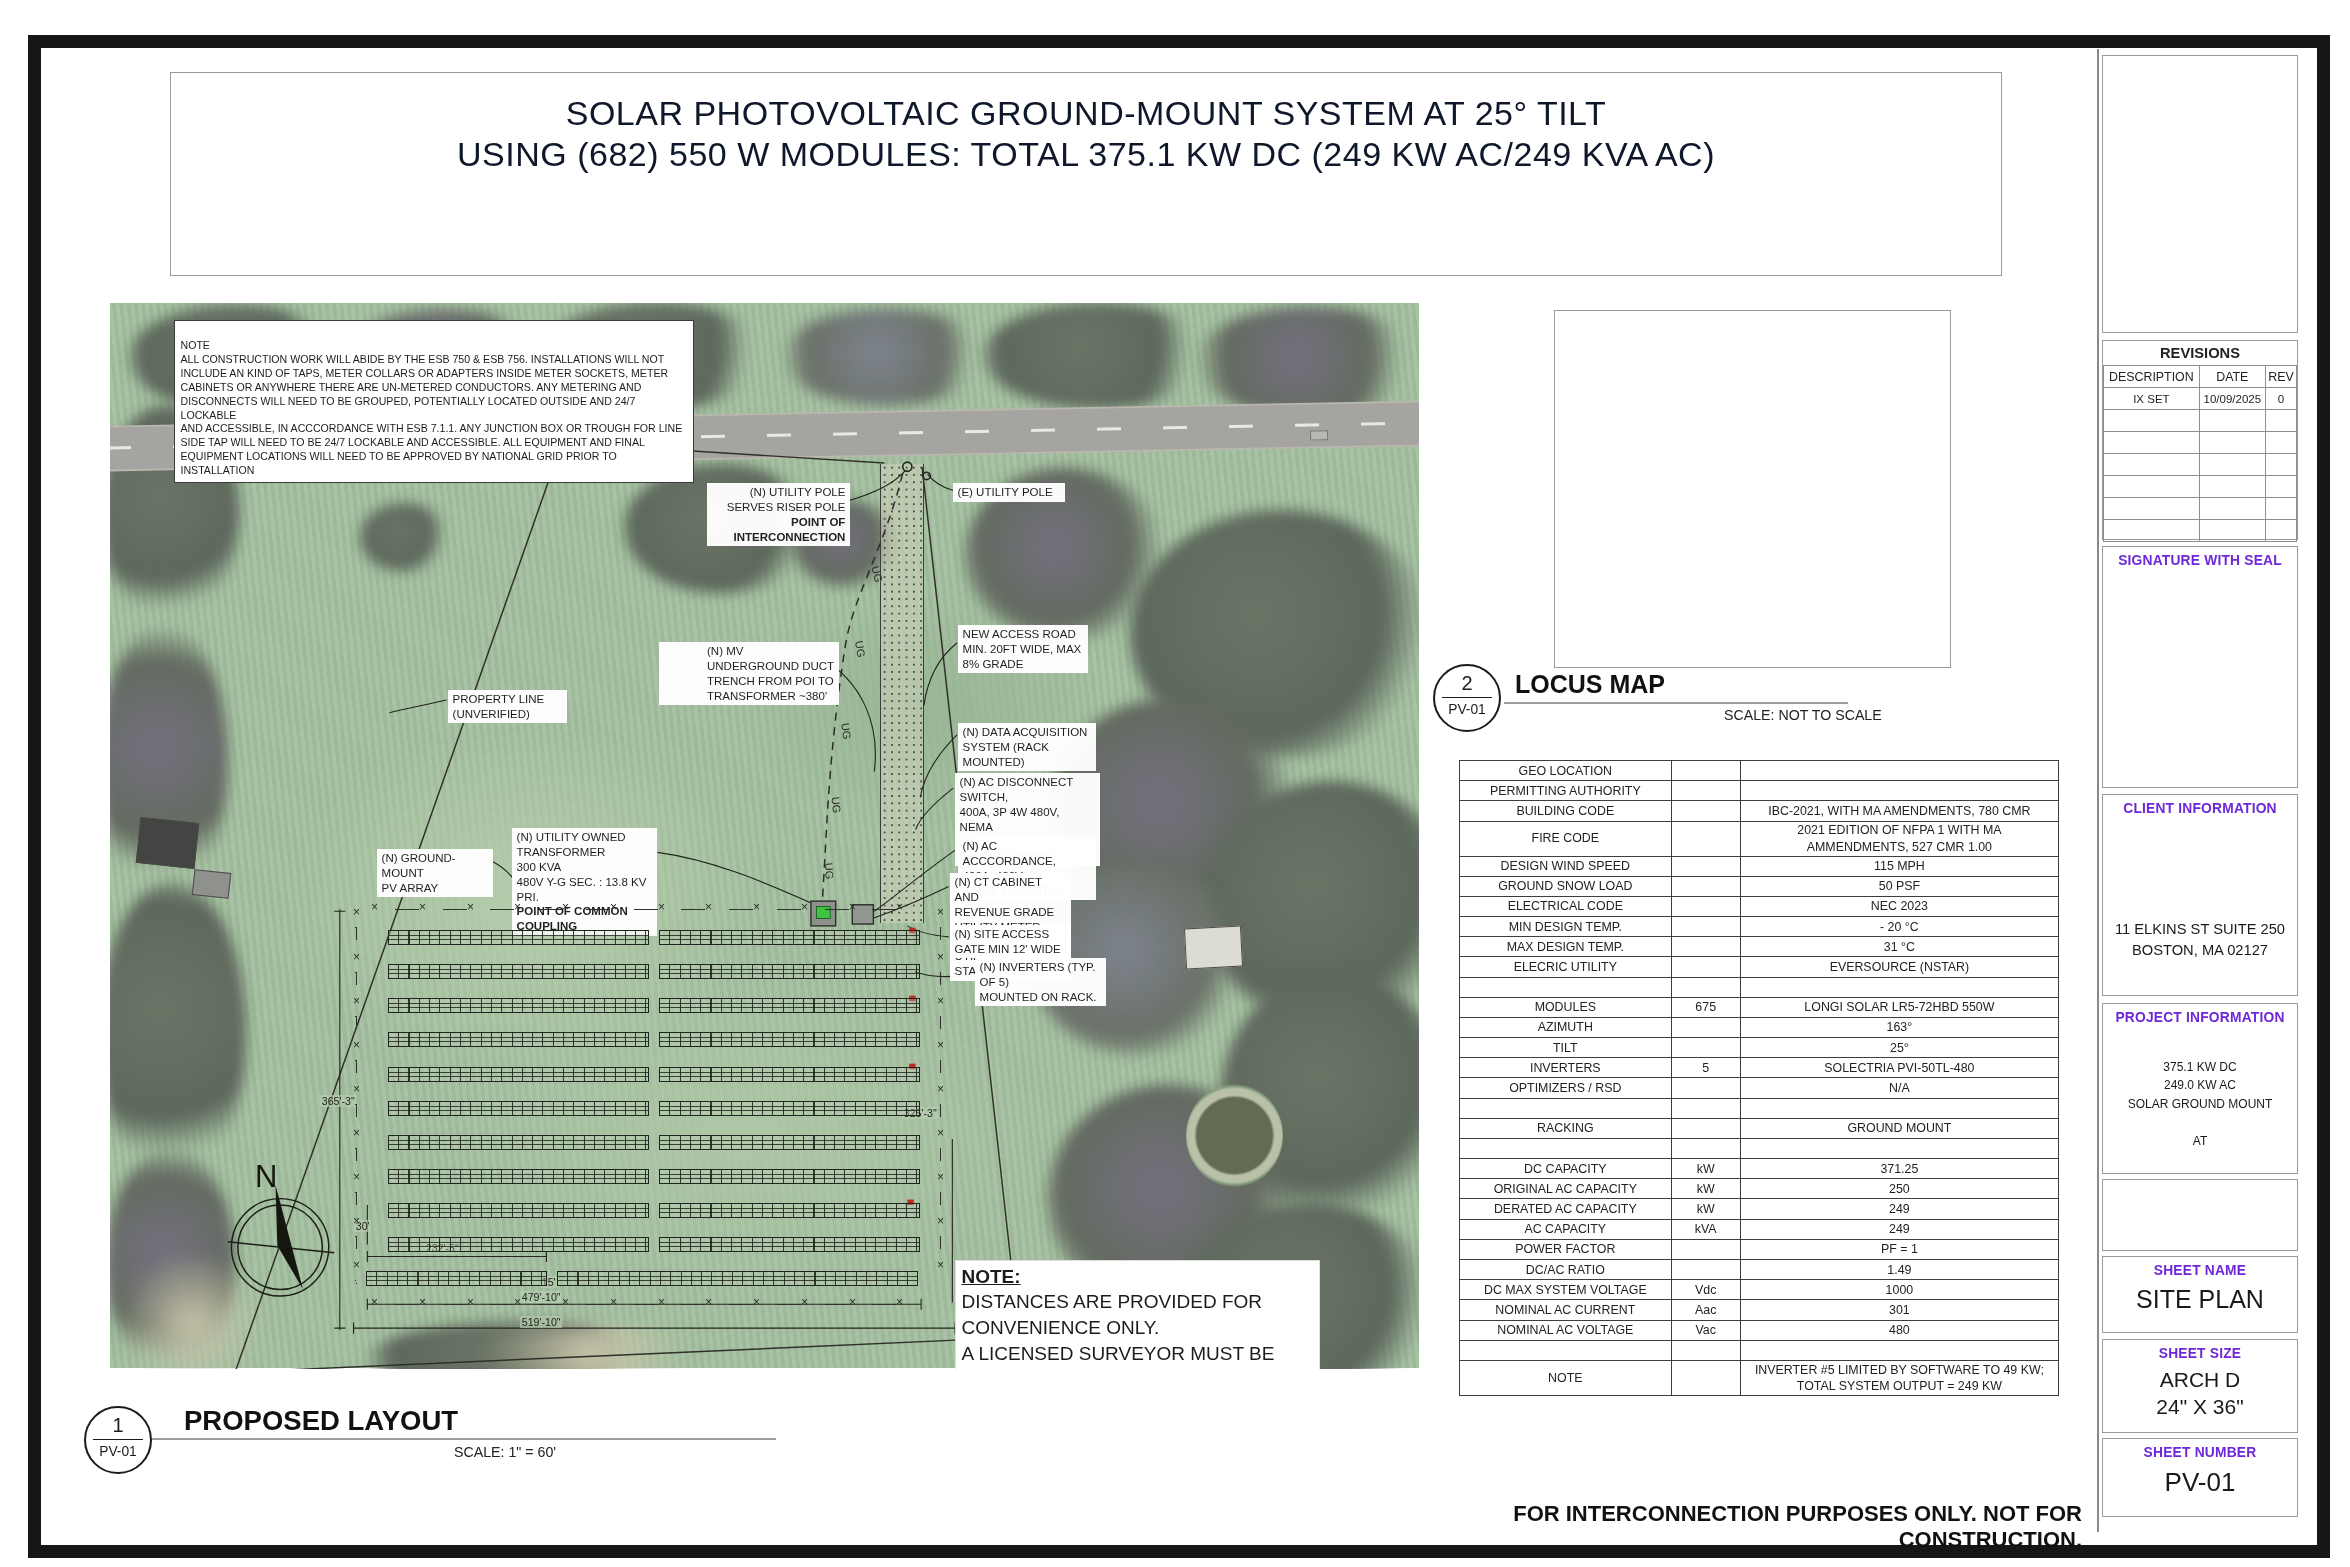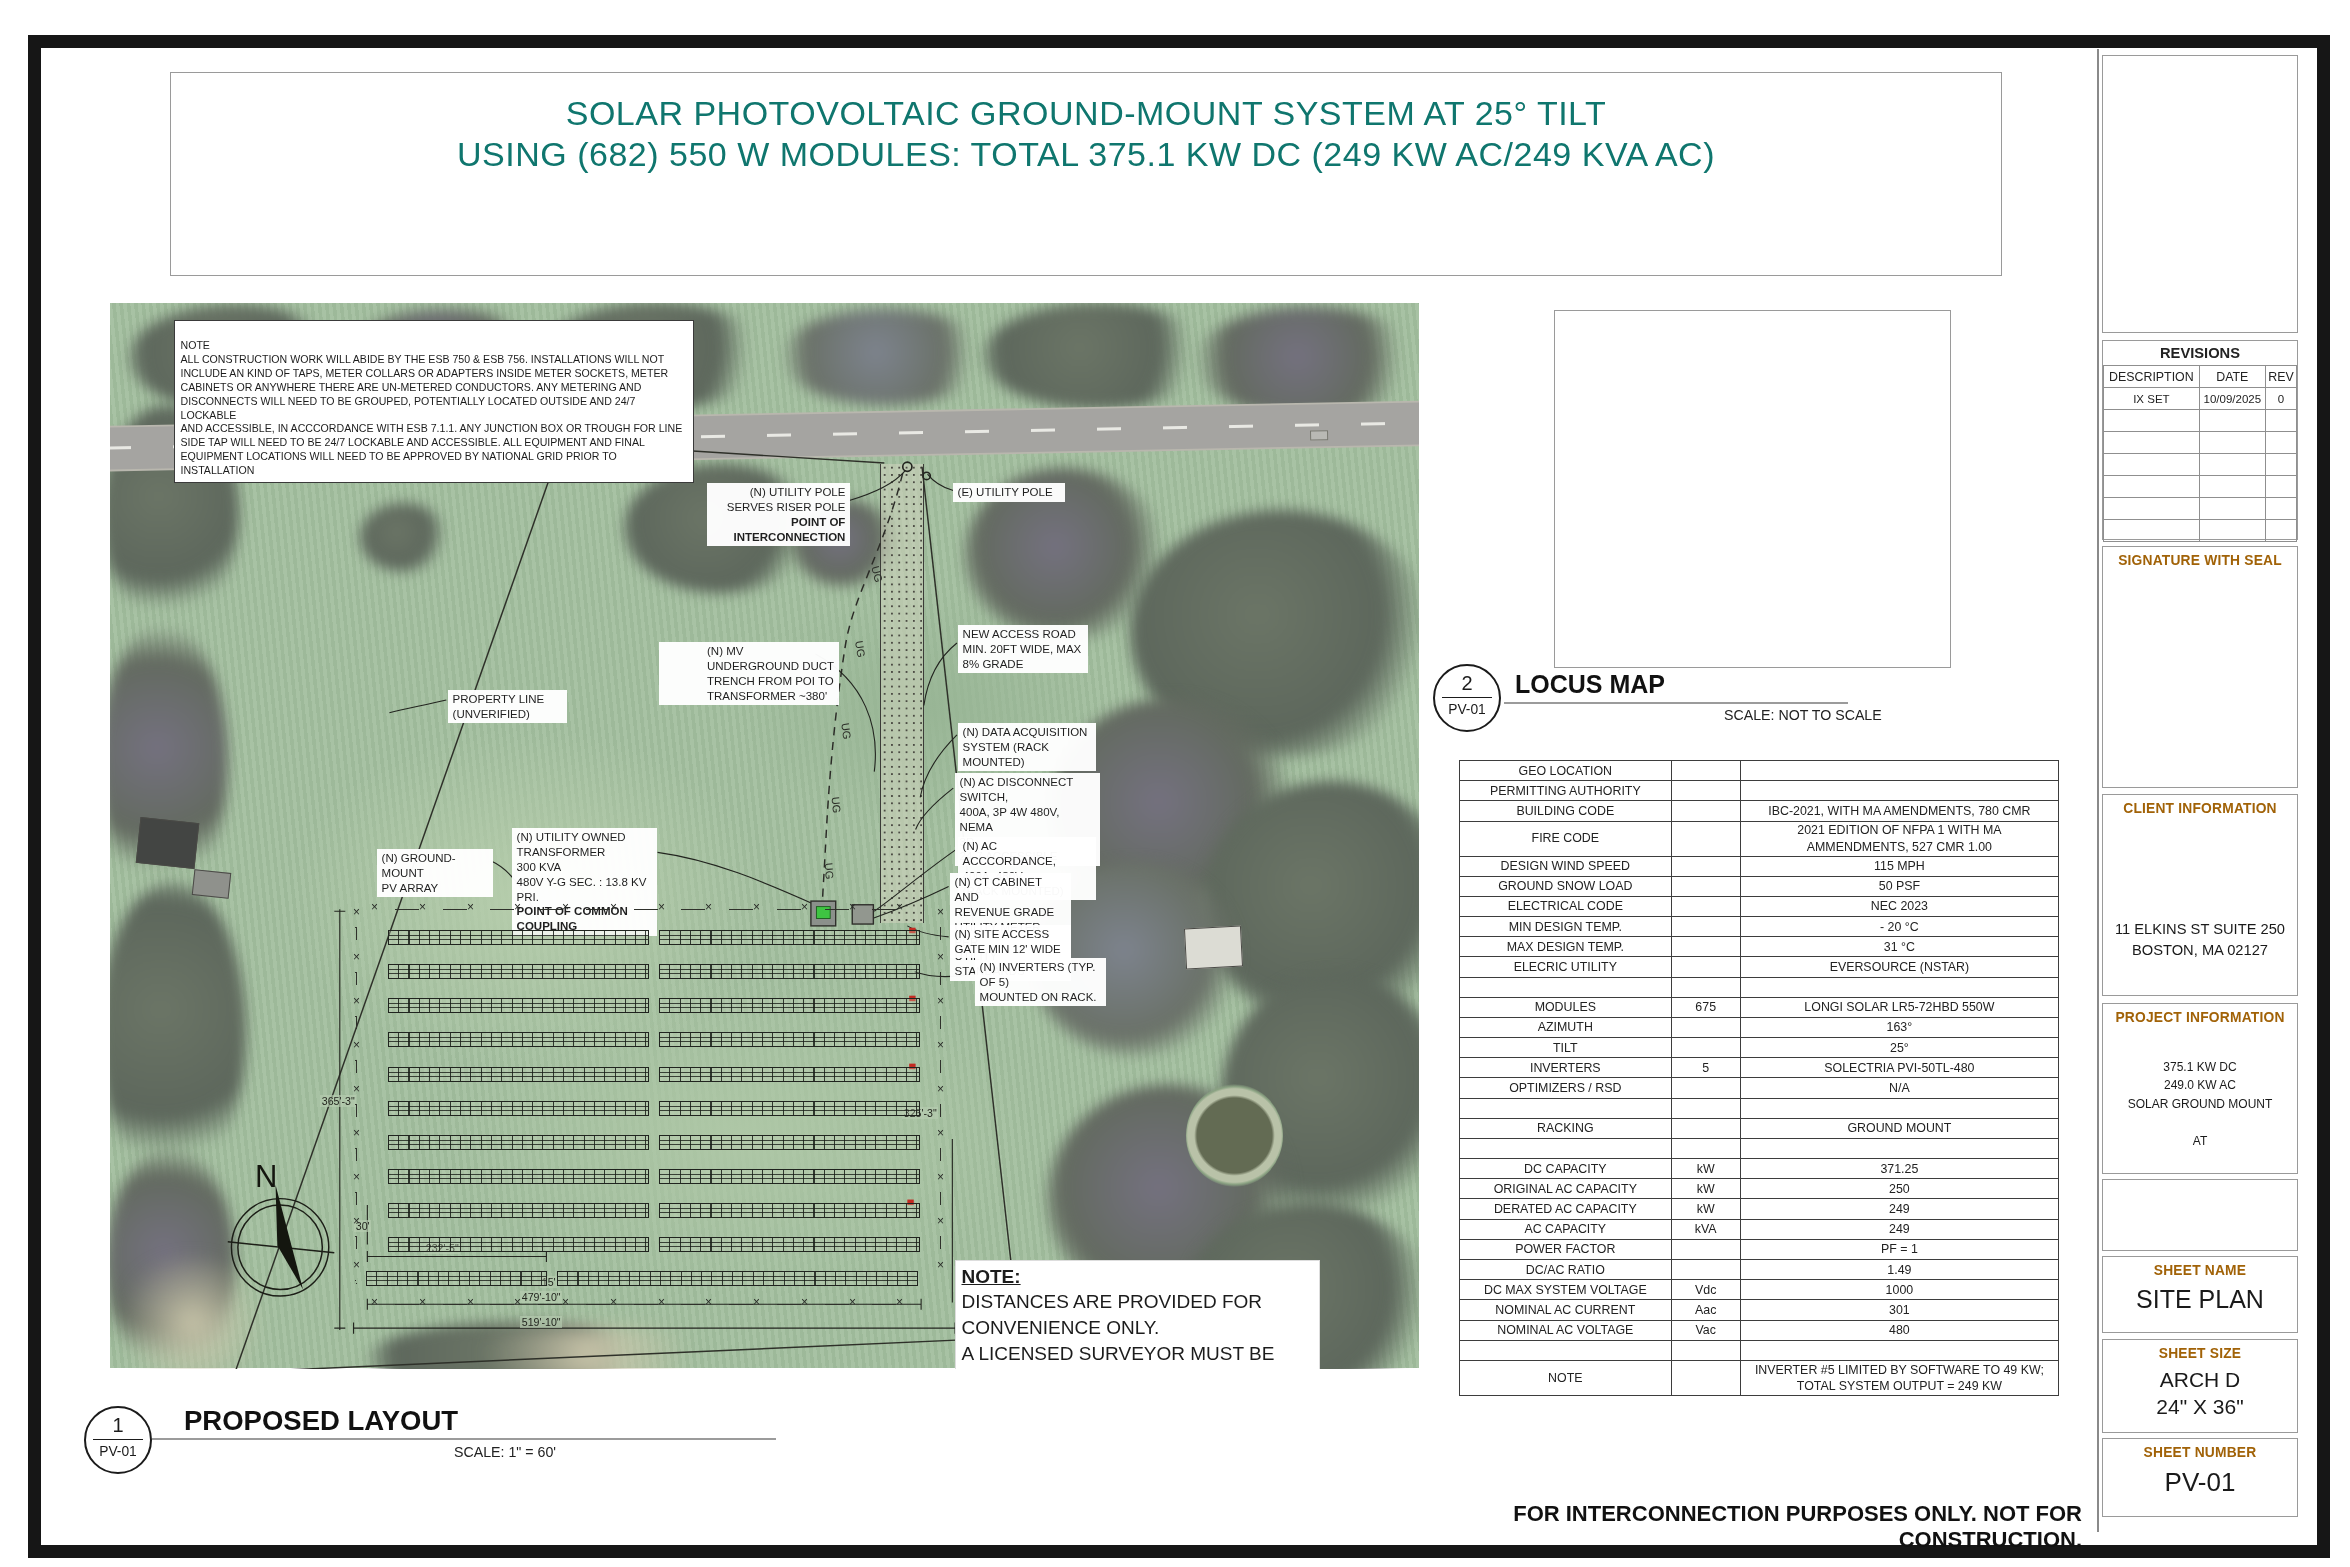--- a/index.html
+++ b/index.html
@@ -5,21 +5,21 @@
   html,body{margin:0;padding:0;background:#fff;}
   body{width:2351px;height:1568px;position:relative;overflow:hidden;
        font-family:"Liberation Sans", sans-serif;color:#1c1c1c;}
   .abs{position:absolute;}
   
   .frame{left:27.5px;top:35px;width:2276px;height:1497px;border:13.8px solid #161616;}
   .vsep{left:2097px;top:49px;width:1.8px;height:1483px;background:#8a8a8a;}
   
   .titlebox{left:170px;top:72px;width:1832px;height:204px;border:1.4px solid #9a9a9a;
             text-align:center;padding-top:20px;box-sizing:border-box;}
-  .titleline{font-size:34px;letter-spacing:0.5px;line-height:1.22;font-weight:500;color:#0f766e;}
+  .titleline{font-size:34px;letter-spacing:0.5px;line-height:1.22;font-weight:500;color:#0f172a;}
   
   .map{left:0;top:0;width:2351px;height:1568px;clip-path:inset(303px 932px 199px 110px);}
   .map-base{left:110px;top:303px;width:1309px;height:1065px;background-color:#a3bf9f;
     background-image:
       radial-gradient(ellipse 386px 275px at 32% 56%, #b6cdac 0%, rgba(182,205,172,0) 62%),
       radial-gradient(ellipse 478px 257px at 48% 78%, #aec7a6 0%, rgba(174,199,166,0) 62%),
       radial-gradient(ellipse 312px 202px at 62% 38%, #98b595 0%, rgba(152,181,149,0) 60%),
       repeating-linear-gradient(84deg, rgba(255,255,255,.05) 0 3.7px, rgba(20,40,20,.04) 3.7px 7.3px);}
   .tree{position:absolute;border-radius:50%;filter:blur(6.4px);}
   .t1{background:radial-gradient(circle at 42% 42%, #6b7566 0%, #5d675c 55%, rgba(93,103,92,0) 74%);}
@@ -61,21 +61,21 @@
   .viewtitle{font-size:26px;font-weight:bold;color:#111;}
   .viewrule{height:1.8px;background:#9b9b9b;}
   .viewscale{font-size:14.2px;color:#222;}
   
   .spec{left:1459px;top:760px;width:600px;border-collapse:collapse;background:#fff;}
   .spec td{border:1.1px solid #3d3d3d;font-size:12.4px;text-align:center;padding:0.9px 3.7px;height:17.4px;
         color:#222;white-space:pre-line;line-height:1.3;}
   .spec td.l{width:207px;} .spec td.u2{width:62px;} .spec td.v{width:316px;}
   
   .sbox{left:2102px;width:196px;border:1.4px solid #9a9a9a;background:#fff;box-sizing:border-box;}
-  .sbox h4{margin:5.5px 3.7px 0 3.7px;text-align:center;font-size:13.8px;letter-spacing:0.2px;color:#a16207;}
+  .sbox h4{margin:5.5px 3.7px 0 3.7px;text-align:center;font-size:13.8px;letter-spacing:0.2px;color:#6d28d9;}
   .rev{width:100%;height:100%;border-collapse:collapse;}
   .rev td,.rev th{border:0.9px solid #8f8f8f;font-size:11.5px;font-weight:normal;text-align:center;height:19px;color:#222;}
   .rev .ttl{font-size:14.7px;font-weight:bold;border:none;height:22px;}
   .rev th{font-size:12.4px;}
   .sval{ text-align:center;color:#1a1a1a;}
   .footer{font-size:22px;font-weight:bold;color:#111;}
   svg{position:absolute;left:0;top:0;}
 </style>
 </head>
 <body>

